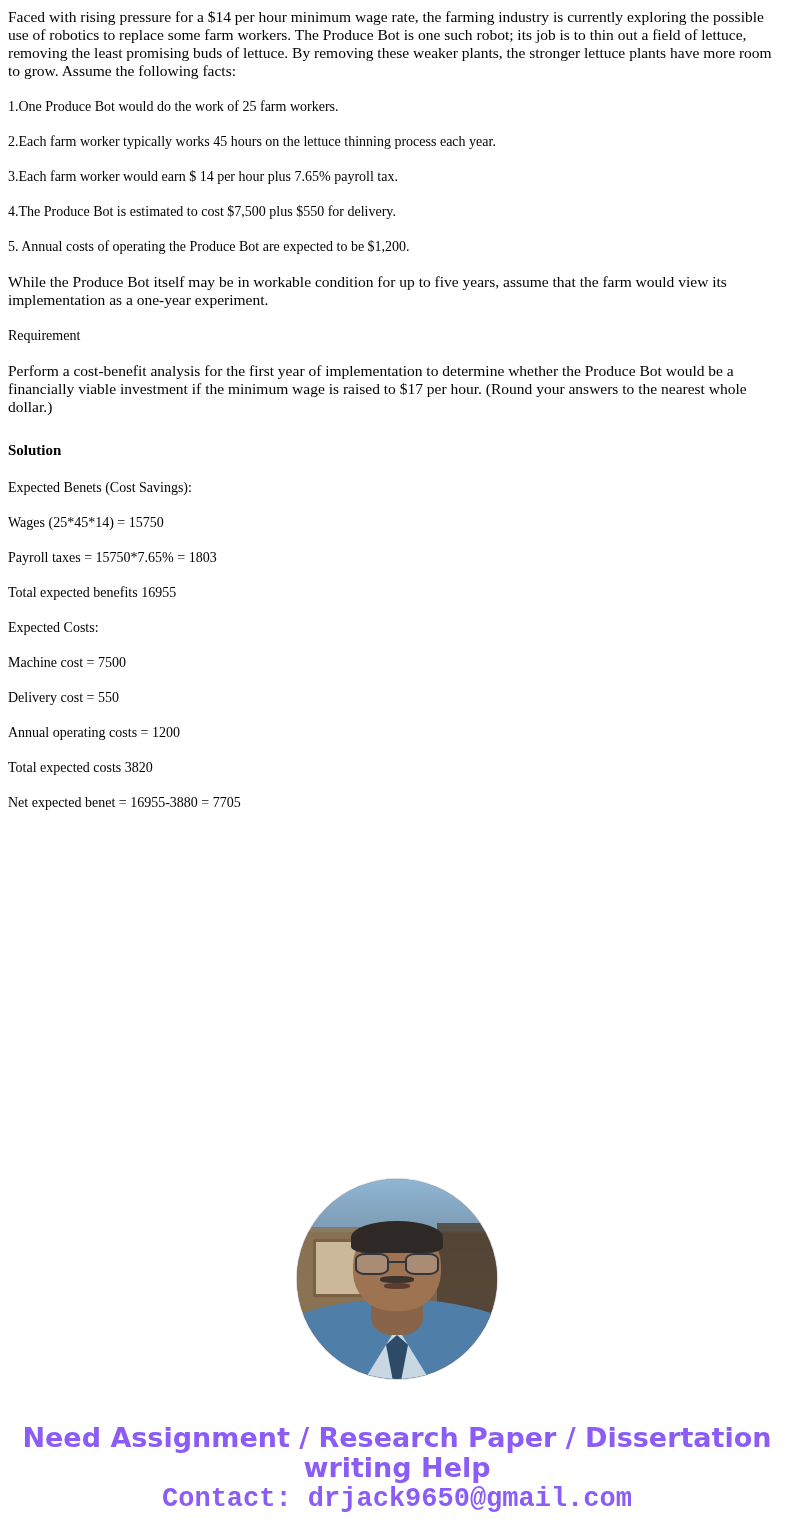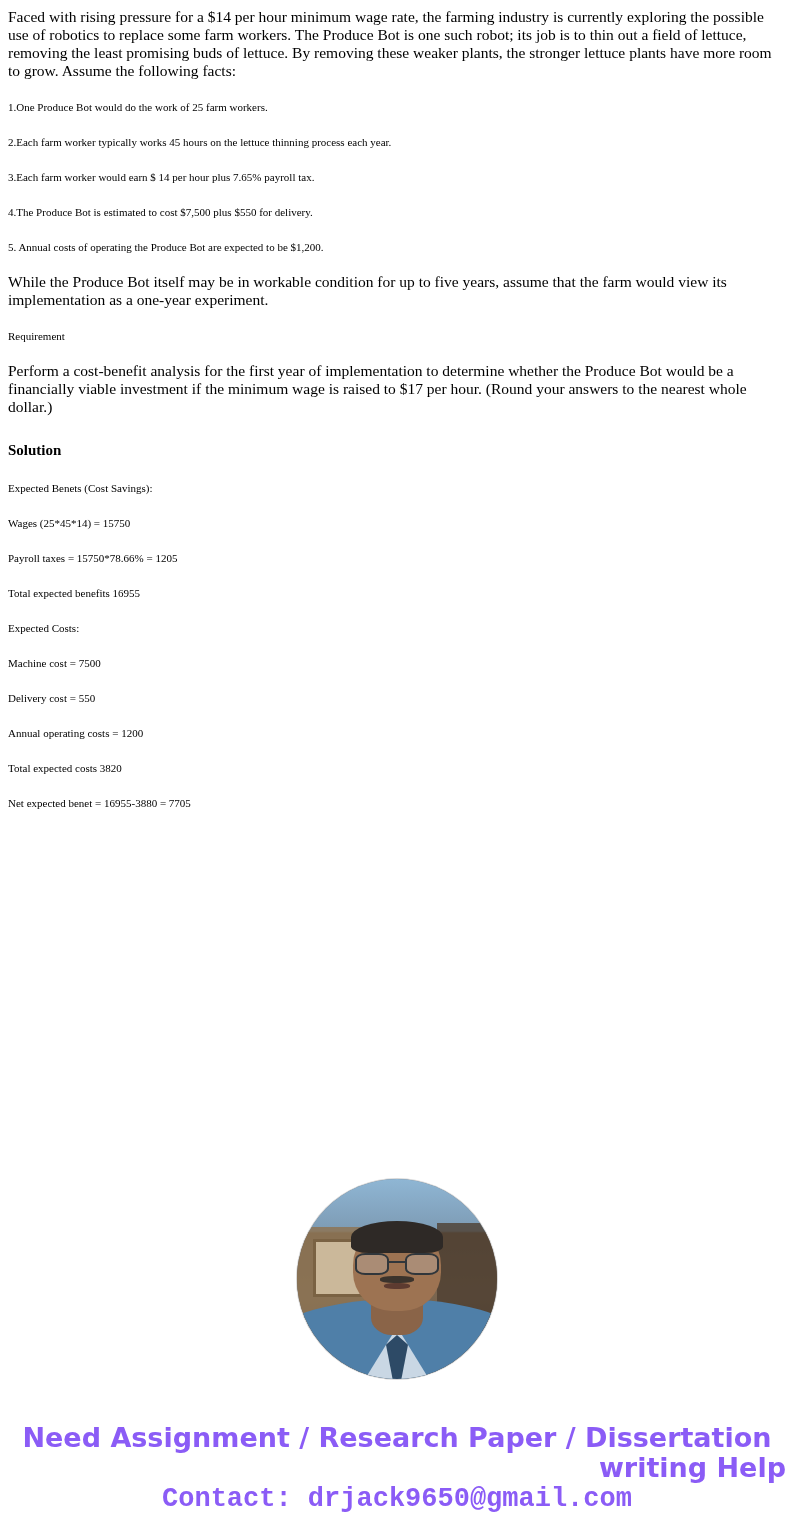--- a/index.html
+++ b/index.html
@@ -16,21 +16,21 @@
   }
   .page {
     width: 794px;
     min-height: 1523px;
     box-sizing: border-box;
     padding: 8px 8px 0 8px;
     position: relative;
   }
   p.para {
     margin: 0 0 17px 0;
-    font-size: 11px;
+    font-size: 14px;
     line-height: 18px;
     text-align: left;
   }
   p.intro {
     margin: 0 0 18px 0;
     font-size: 15.5px;
     line-height: 18px;
   }
   h2.solution {
     font-size: 15px;
@@ -186,21 +186,20 @@
     margin-top: 44px;
     text-align: center;
     font-family: "DejaVu Sans", sans-serif;
     font-weight: bold;
     font-size: 27px;
     line-height: 30px;
     color: #8b5cf6;
   }
   .footer .line2 {
     display: block;
-    text-align: right;
   }
   .footer .contact {
     display: block;
     margin-top: 1px;
     font-family: Liberation Mono, monospace;
   }
 </style>
 </head>
 <body>
 
@@ -216,21 +215,21 @@
 
   <p class="intro">While the Produce Bot itself may be in workable condition for up to five years, assume that the farm would view its implementation as a one-year experiment.</p>
 
   <p class="para">Requirement</p>
   <p class="intro">Perform a cost-benefit analysis for the first year of implementation to determine whether the Produce Bot would be a financially viable investment if the minimum wage is raised to $17 per hour. (Round your answers to the nearest whole dollar.)</p>
 
   <h2 class="solution">Solution</h2>
 
   <p class="para">Expected Benets (Cost Savings):</p>
   <p class="para">Wages (25*45*14) = 15750</p>
-  <p class="para">Payroll taxes = 15750*78.66% = 1205</p>
+  <p class="para">Payroll taxes = 15750*7.65% = 1803</p>
   <p class="para">Total expected benefits 16955</p>
   <p class="para">Expected Costs:</p>
   <p class="para">Machine cost = 7500</p>
   <p class="para">Delivery cost = 550</p>
   <p class="para">Annual operating costs = 1200</p>
   <p class="para">Total expected costs 3820</p>
   <p class="para">Net expected benet = 16955-3880 = 7705</p>
 
   <div class="spacer-block"></div>
 

